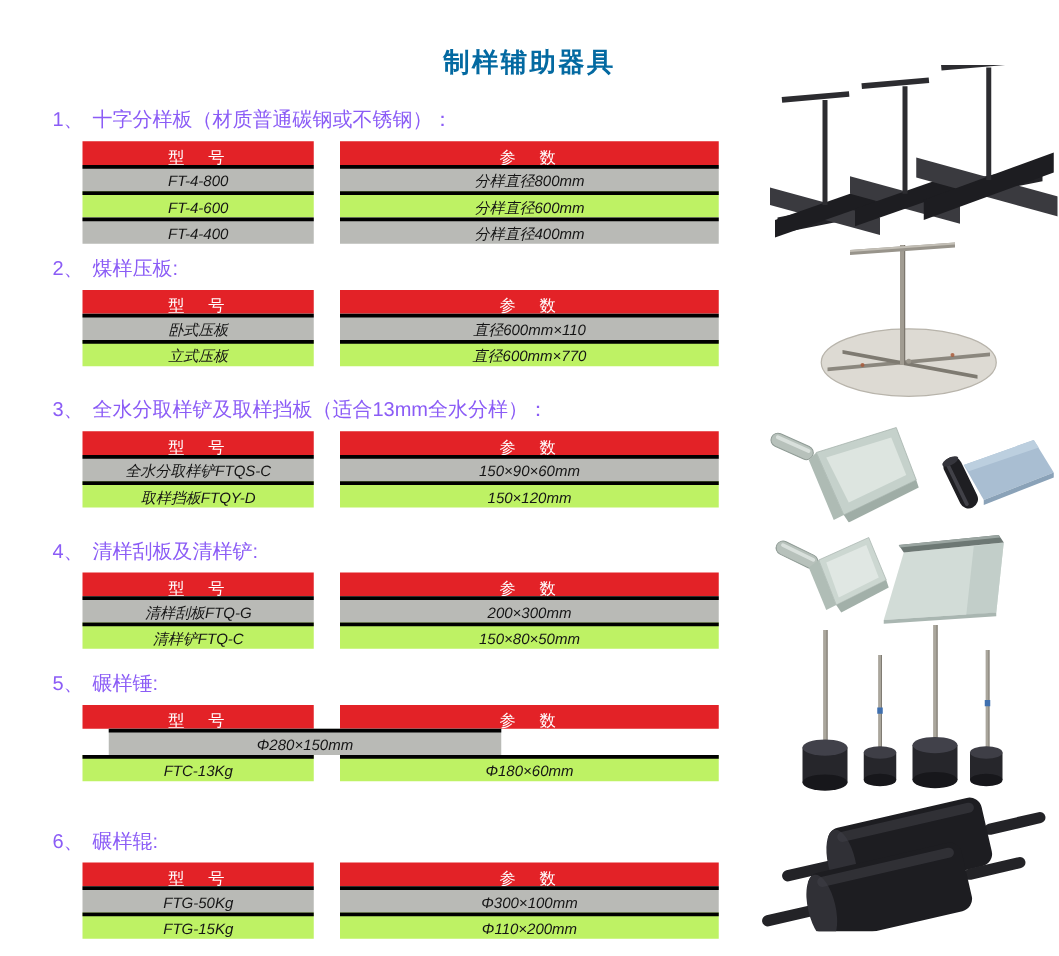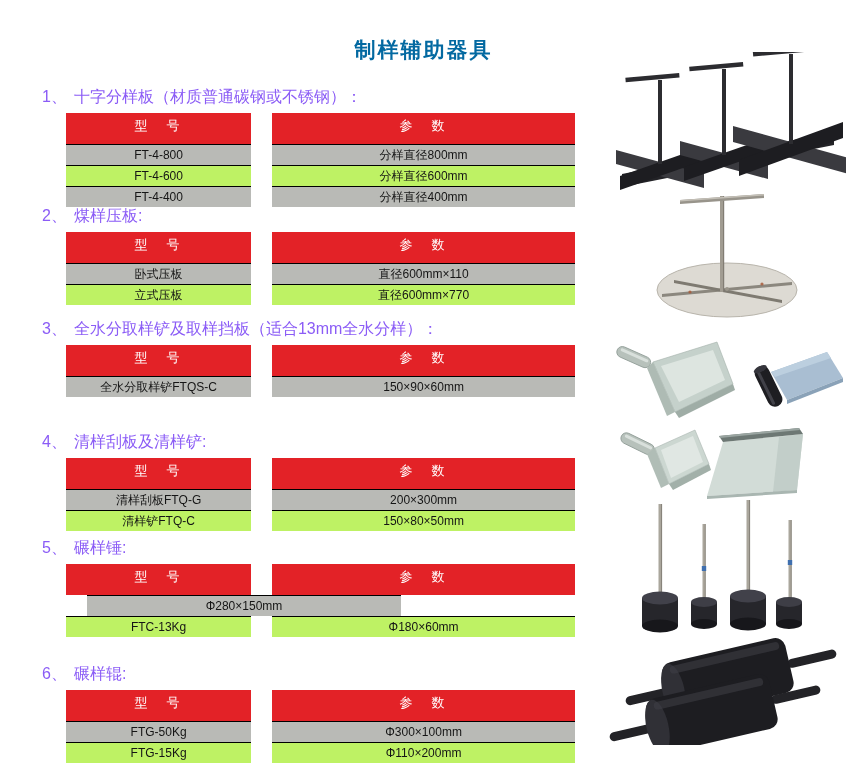--- a/index.html
+++ b/index.html
@@ -11,24 +11,24 @@
 
   .section{position:absolute;left:42px;width:536px;}
   .sec-heading{font-size:16px;line-height:20px;color:#8b5cf6;white-space:nowrap;}
   .sec-num{margin-right:7px;}
 
   .tbl{margin-left:24px;margin-top:6px;width:509px;}
   .trow{display:flex;}
   .cell{box-sizing:border-box;text-align:center;overflow:hidden;white-space:nowrap;}
   .cell-l{width:192px;}
   .cell-r{width:314px;margin-left:21px;}
-  .trow.head .cell{background:#e32227;color:#ffffff;height:31px;line-height:25px;
+  .trow.head .cell{background:#e32227;color:#ffffff;height:19px;line-height:25px;
                    font-size:13px;letter-spacing:3px;}
   .trow.body .cell{height:21px;line-height:21px;font-size:12px;color:#151515;
-                   border-top:1px solid #000000;}
+                   border-top:3px solid #000000;font-style:italic;}
   .trow.gray .cell{background:#b9bab6;}
   .trow.white .cell{background:#bef264;}
 
   .photo{position:absolute;}
   .photo svg{display:block;}
 </style>
 </head>
 <body>
 
 <div class="page">
@@ -84,20 +84,24 @@
       <span class="sec-num">3、</span><span>全水分取样铲及取样挡板（适合13mm全水分样）：</span>
     </div>
     <div class="tbl">
       <div class="trow head">
         <div class="cell cell-l">型　号</div>
         <div class="cell cell-r">参　数</div>
       </div>
       <div class="trow body gray">
         <div class="cell cell-l">全水分取样铲FTQS-C</div>
         <div class="cell cell-r">150×90×60mm</div>
+      </div>
+      <div class="trow body white">
+        <div class="cell cell-l">取样挡板FTQY-D</div>
+        <div class="cell cell-r">150×120mm</div>
       </div>
     </div>
   </div>
 
   <div class="section" style="top:432px">
     <div class="sec-heading">
       <span class="sec-num">4、</span><span>清样刮板及清样铲:</span>
     </div>
     <div class="tbl">
       <div class="trow head">

